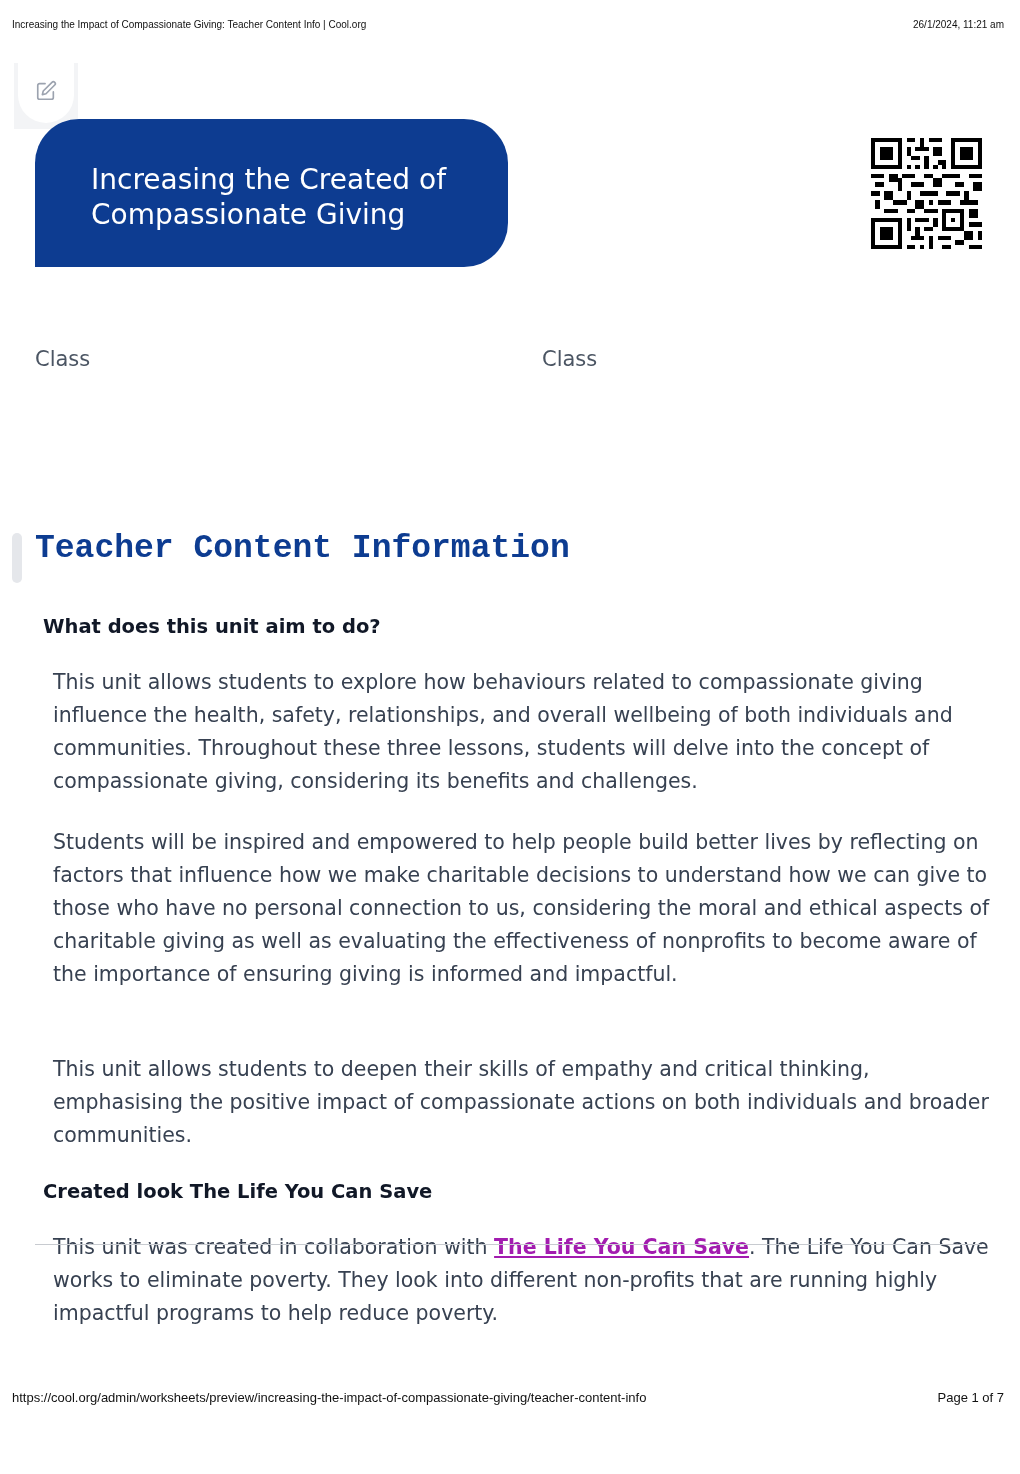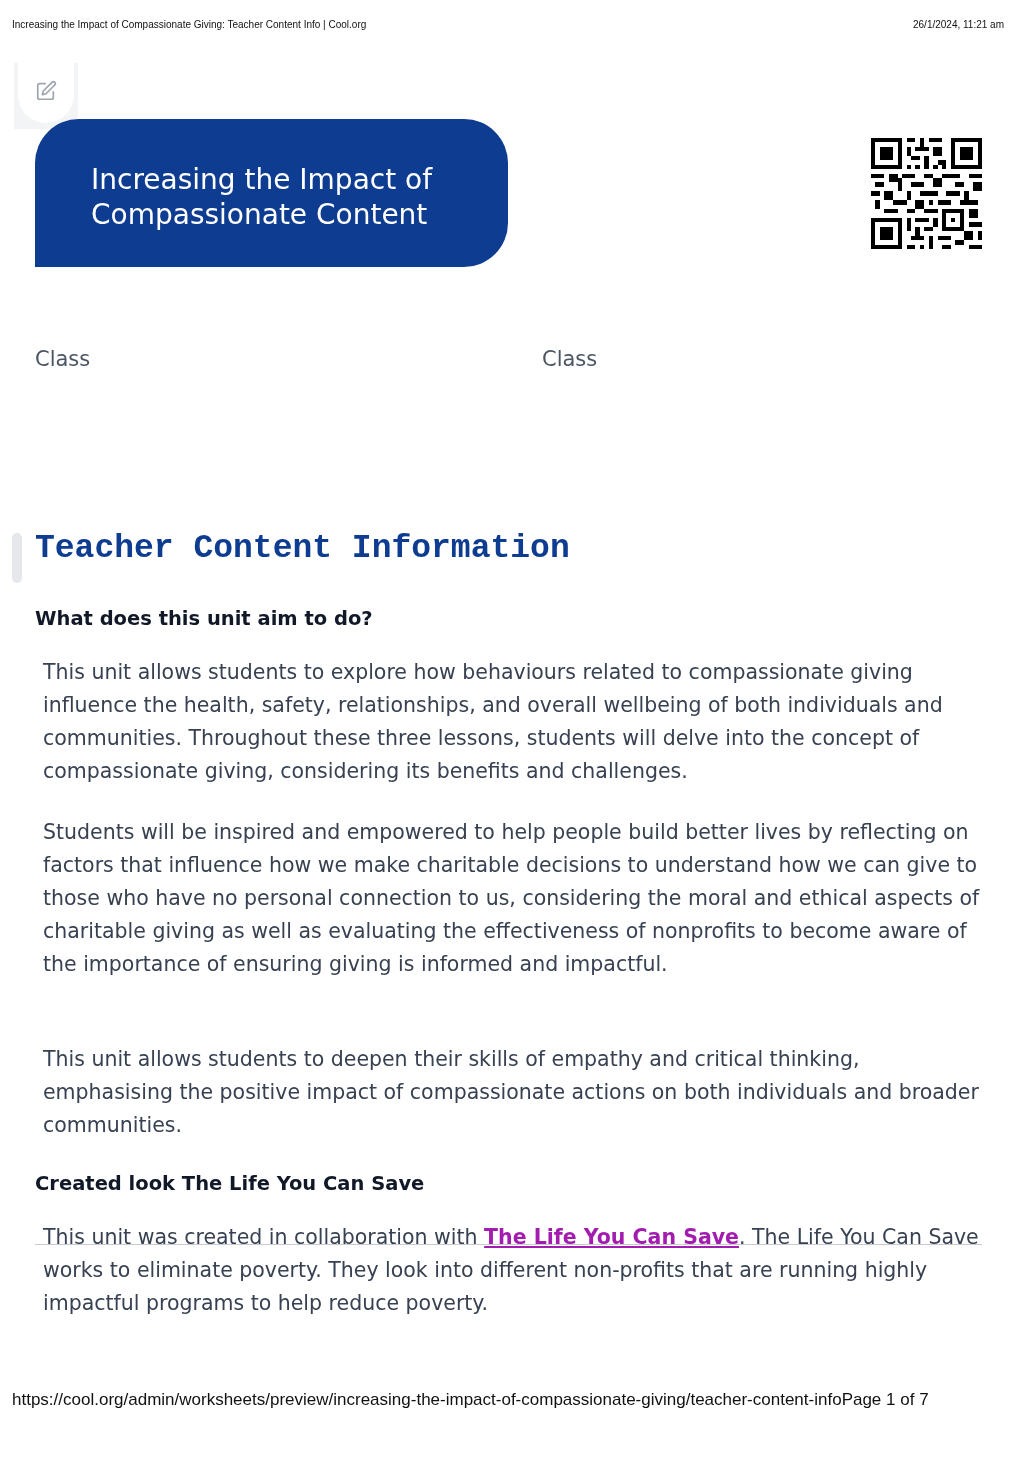--- a/index.html
+++ b/index.html
@@ -7,22 +7,22 @@
     width: 1020px; height: 1474px; position: relative; overflow: hidden;
     font-family: "DejaVu Sans", sans-serif; color: #374151;
   }
   .print-header {
     position: absolute; top: 19px; left: 12px; right: 16px;
     display: flex; justify-content: space-between;
     font-family: "Liberation Sans", sans-serif; font-size: 10px; color: #111;
   }
   .print-footer {
     position: absolute; top: 1390px; left: 12px; right: 16px;
-    display: flex; 
-    font-family: "Liberation Sans", sans-serif; font-size: 17px; color: #111;
+    display: flex; justify-content: space-between;
+    font-family: "Liberation Sans", sans-serif; font-size: 13px; color: #111;
   }
   .edit-tab {
     position: absolute; left: 14px; top: 63px; width: 64px; height: 66px;
     background: #f3f4f6;
   }
   .edit-tab-inner {
     position: absolute; left: 4px; top: 0; width: 56px; height: 60px;
     background: #ffffff; border-radius: 0 0 28px 28px;
     display: flex; align-items: center; justify-content: center;
   }
@@ -45,25 +45,25 @@
   }
   .section-bar {
     position: absolute; left: 12px; top: 533px; width: 10px; height: 50px;
     background: #e5e7eb; border-radius: 5px;
   }
   .section-title {
     position: absolute; left: 35px; top: 530px;
     font-size: 33px; font-weight: bold; color: #0d3c91; margin: 0; font-family: Liberation Mono, monospace;
   }
   .subheading {
-    position: absolute; left: 35px; margin: 0;
+    position: absolute; left: 35px; margin: 8px;
     font-size: 19.5px; font-weight: bold; color: #111827;
   }
   .para {
-    position: absolute; left: 35px; width: 950px; margin: 8px;
+    position: absolute; left: 35px; width: 950px; margin: 18px;
     font-size: 20.5px; line-height: 33px; color: #374151;
   }
   .para a {
     color: #a21caf; font-weight: bold; text-decoration: underline;
   }
   .underline-rule {
     position: absolute; left: 35px; top: 1244px; width: 947px; height: 1px;
     background: #c8cbd0;
   }
 </style>
@@ -78,21 +78,21 @@
 <div class="edit-tab">
   <div class="edit-tab-inner">
     <svg width="22" height="22" viewBox="0 0 24 24" fill="none" stroke="#9ca3af" stroke-width="1.8" stroke-linecap="round" stroke-linejoin="round">
       <path d="M11 4H5a2 2 0 0 0-2 2v13a2 2 0 0 0 2 2h13a2 2 0 0 0 2-2v-6"></path>
       <path d="M18.5 2.5a2.1 2.1 0 0 1 3 3L12 15l-4 1 1-4 9.5-9.5z"></path>
     </svg>
   </div>
 </div>
 
 <div class="title-banner">
-  <h1 class="title-text">Increasing the Impact of Compassionate Content</h1>
+  <h1 class="title-text">Increasing the Created of Compassionate Giving</h1>
 </div>
 
 <svg class="qr" viewBox="0 0 25 25" shape-rendering="crispEdges">
   <rect width="25" height="25" fill="#fff"></rect>
   <g fill="#000">
 
     <rect x="0" y="0" width="7" height="7"></rect>
       <rect x="1" y="1" width="5" height="5" fill="#fff"></rect>
       <rect x="2" y="2" width="3" height="3"></rect>
     <rect x="18" y="0" width="7" height="7"></rect>

